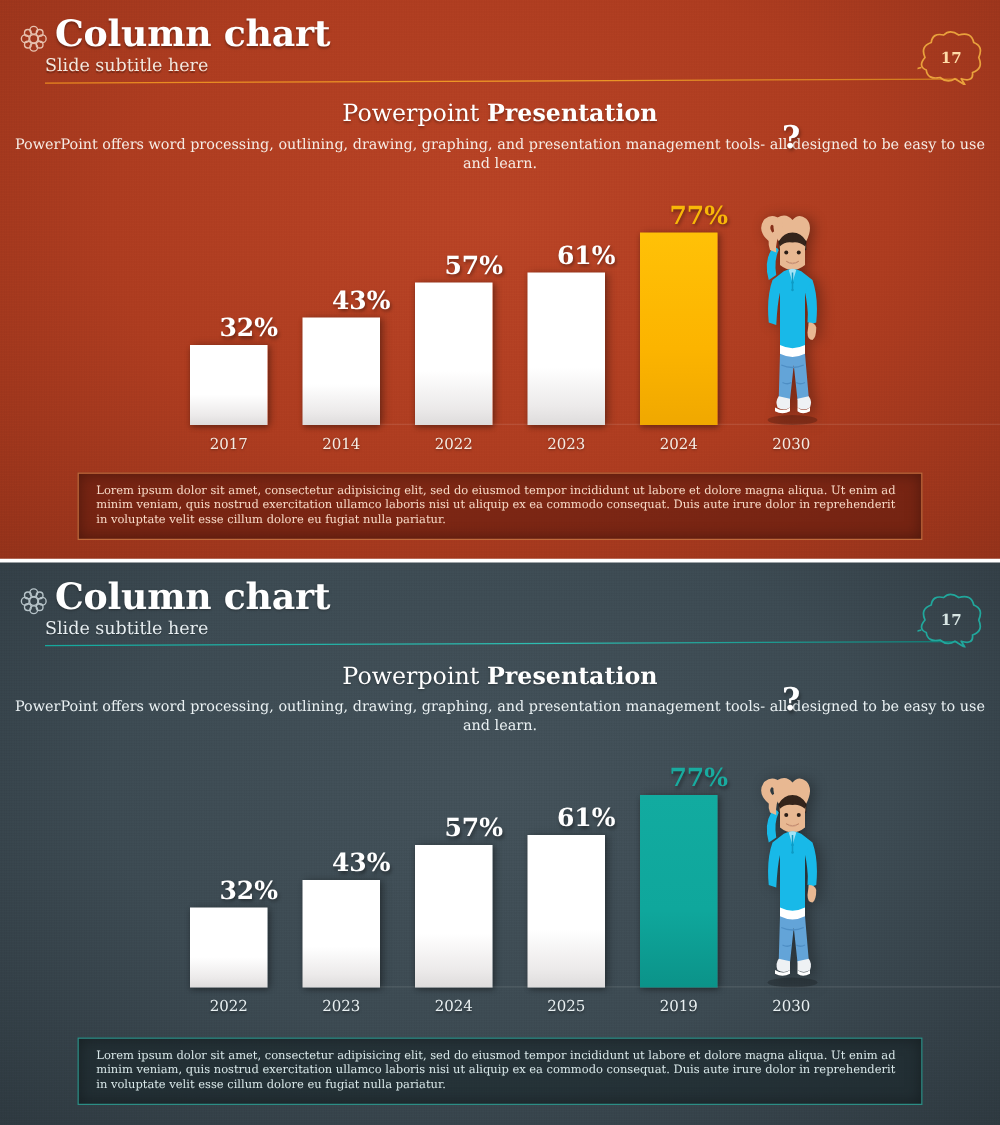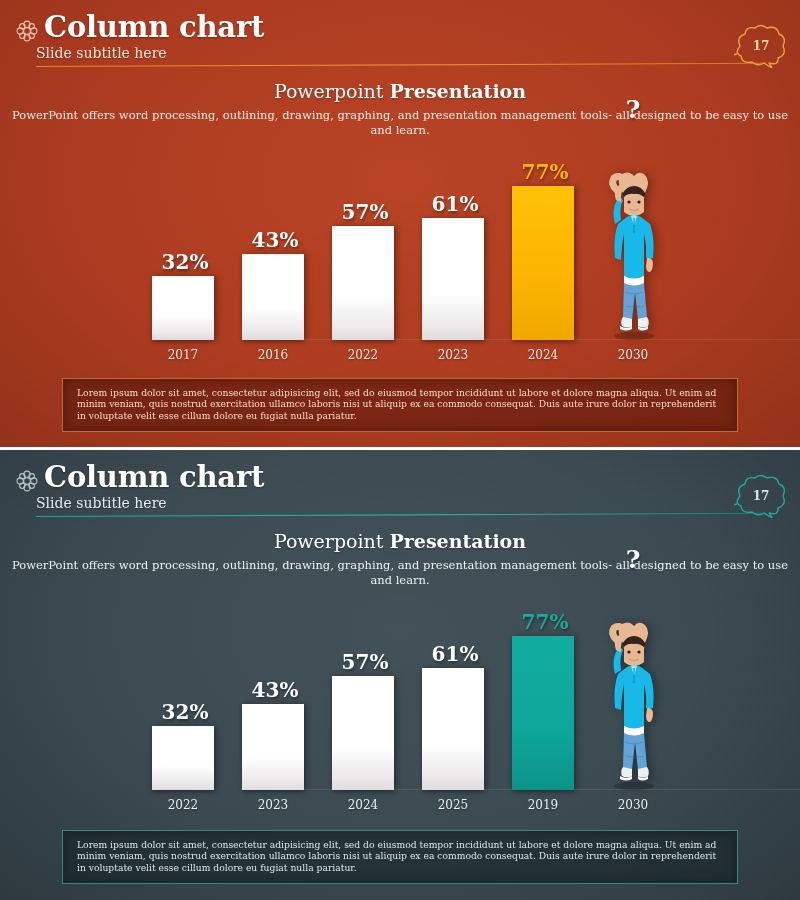--- a/index.html
+++ b/index.html
@@ -56,21 +56,21 @@
   .chart{position:absolute;left:0;top:0;width:800px;height:100%;}
   .plot{position:absolute;left:140px;top:140px;width:540px;height:200px;}
   .baseline{position:absolute;left:108px;bottom:0;width:600px;height:1px;
     background:rgba(255,255,255,.10);}
   .bar-slot{position:absolute;bottom:0;width:90px;height:200px;}
   .bar{position:absolute;bottom:0;left:12px;width:62px;
     box-shadow:3px 0 6px rgba(0,0,0,.28), 0 2px 4px rgba(0,0,0,.25);}
   .bar.plain{background:linear-gradient(180deg,#ffffff 0%,#ffffff 62%,#eceaea 88%,#dedcdc 100%);}
   .bar.hl-yellow{background:linear-gradient(180deg,#ffc107 0%,#fcb400 60%,#f0a800 100%);}
   .bar.hl-teal{background:linear-gradient(180deg,#12aba0 0%,#0fa79c 60%,#0b9389 100%);}
-  .bar-val{position:absolute;left:2px;width:86px;text-align:center;font-size:20px;
+  .bar-val{position:absolute;left:16px;width:86px;text-align:center;font-size:20px;
     font-weight:bold;font-family:"DejaVu Serif",serif;
     text-shadow:1px 2px 3px rgba(0,0,0,.40);}
   .bar-val.white{color:#ffffff;}
   .bar-val.yellow{color:#f8b708;}
   .bar-val.teal{color:#19ab9f;}
   .bar-cat{position:absolute;bottom:-22px;left:0;width:86px;text-align:center;
     font-size:12px;color:#f6ebe3;font-family:"DejaVu Serif",serif;
     text-shadow:0 1px 2px rgba(0,0,0,.35);}
   .dark .bar-cat{color:#e9f0f2;}
 
@@ -140,21 +140,21 @@
 
         <div class="bar-slot" style="left:0px">
           <div class="bar plain" style="height:64px"></div>
           <div class="bar-val white" style="bottom:66px">32%</div>
           <div class="bar-cat">2017</div>
         </div>
 
         <div class="bar-slot" style="left:90px">
           <div class="bar plain" style="height:86px"></div>
           <div class="bar-val white" style="bottom:88px">43%</div>
-          <div class="bar-cat">2016</div>
+          <div class="bar-cat">2014</div>
         </div>
 
         <div class="bar-slot" style="left:180px">
           <div class="bar plain" style="height:114px"></div>
           <div class="bar-val white" style="bottom:116px">57%</div>
           <div class="bar-cat">2022</div>
         </div>
 
         <div class="bar-slot" style="left:270px">
           <div class="bar plain" style="height:122px"></div>

